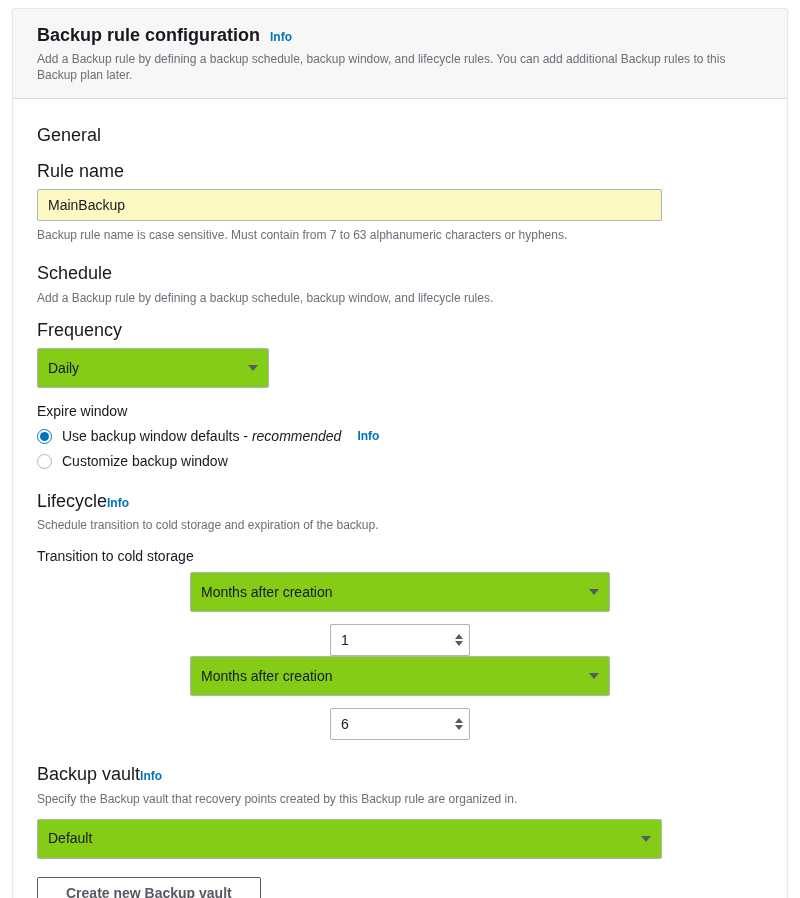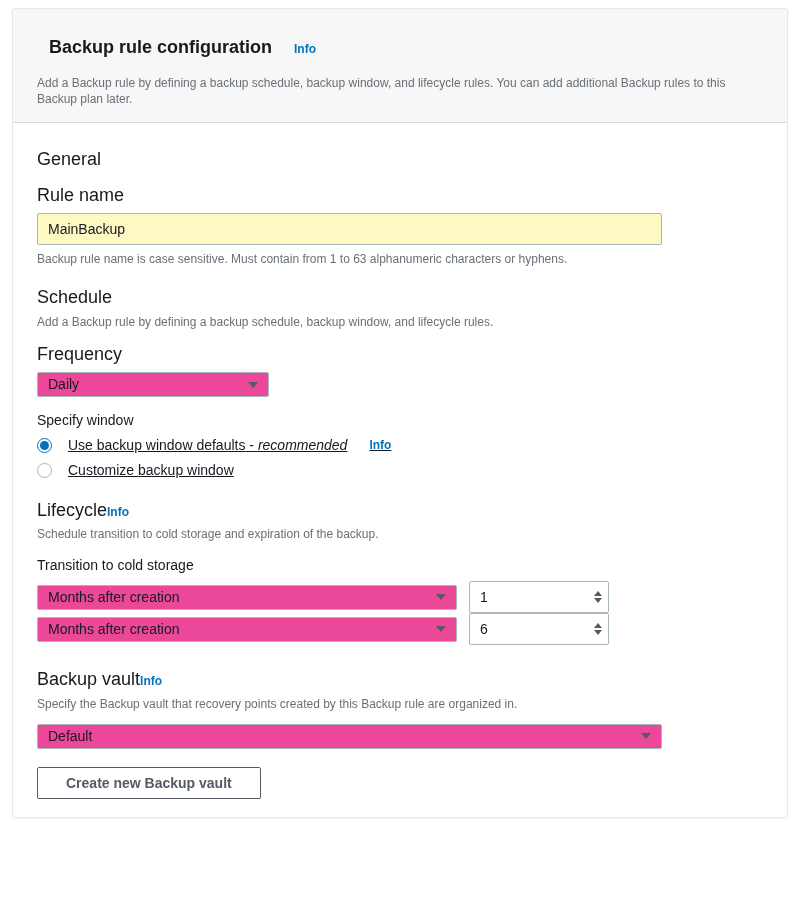--- a/index.html
+++ b/index.html
@@ -39,21 +39,21 @@
     border-bottom:1px solid var(--panel-border);
   }
   .card-title-row{
     display:flex;
     align-items:baseline;
     gap:10px;
   }
   .card-title{
     font-size:18px;
     font-weight:700;
-    margin:12px;
+    margin:0;
   }
   .info-link{
     color:var(--link);
     font-size:12px;
     font-weight:700;
     text-decoration:none;
     cursor:pointer;
   }
   .card-desc{
     color:var(--muted);
@@ -99,42 +99,43 @@
   .helper{
     color:var(--muted);
     font-size:12px;
     margin-top:6px;
   }
   
   .select{
     display:flex;
     align-items:center;
     justify-content:space-between;
-    height:25px;
+    height:40px;
     border:1px solid var(--border);
     border-radius:2px;
     padding:8px 10px;
-    background:#ec4899;
+    background:#84cc16;
     cursor:pointer;
     user-select:none;
   }
   .select.w-small{width:232px;}
   .select.w-med{width:420px;}
   .select.w-wide{width:625px;max-width:100%;}
   .caret{
     width:0;height:0;
     border-left:5px solid transparent;
     border-right:5px solid transparent;
     border-top:6px solid #545b64;
   }
   
   .num-wrap{
     display:flex;
     gap:12px;
     align-items:center;
+    flex-direction:column;
   }
   .num-input{
     width:140px;
     height:32px;
     border:1px solid var(--border);
     border-radius:2px;
     padding:0 6px 0 10px;
     display:flex;
     align-items:center;
     justify-content:space-between;
@@ -152,24 +153,23 @@
     border-left:4px solid transparent;
     border-right:4px solid transparent;
   }
   .tri-up{border-bottom:5px solid #545b64;margin-bottom:1px;}
   .tri-down{border-top:5px solid #545b64;}
   
   .radio-group{margin-top:4px;}
   .radio-row{
     display:flex;
     align-items:center;
-    gap:16px;
+    gap:10px;
     margin:6px 0;
     cursor:pointer;
-    text-decoration:underline;
   }
   .radio{
     width:15px;height:15px;
     border:1px solid var(--border);
     border-radius:50%;
     display:inline-flex;
     align-items:center;
     justify-content:center;
     flex:none;
     background:#fff;
@@ -211,34 +211,34 @@
       </div>
       <div class="card-desc">Add a Backup rule by defining a backup schedule, backup window, and lifecycle rules. You can add additional Backup rules to this Backup plan later.</div>
     </div>
 
     <div class="card-body">
 
       <div>
         <div class="section-title">General</div>
         <div class="field-label">Rule name</div>
         <input class="text-input" type="text" value="MainBackup" style="">
-        <div class="helper">Backup rule name is case sensitive. Must contain from 1 to 63 alphanumeric characters or hyphens.</div>
+        <div class="helper">Backup rule name is case sensitive. Must contain from 7 to 63 alphanumeric characters or hyphens.</div>
       </div>
 
       <div>
         <div class="section-title">Schedule</div>
         <div class="section-desc">Add a Backup rule by defining a backup schedule, backup window, and lifecycle rules.</div>
 
         <div class="field-label">Frequency</div>
         <div class="select w-small">
           <span>Daily</span>
           <span class="caret"></span>
         </div>
 
-        <div class="subfield-title">Specify window</div>
+        <div class="subfield-title">Expire window</div>
         <div class="radio-group">
           <div class="radio-row">
             <span class="radio checked"></span>
             <span>
               <span>Use backup window defaults</span><span> - </span><span class="italic">recommended</span>
             </span>
             <a class="info-link" style="margin-left:6px;">Info</a>
           </div>
           <div class="radio-row">
             <span class="radio"></span>

